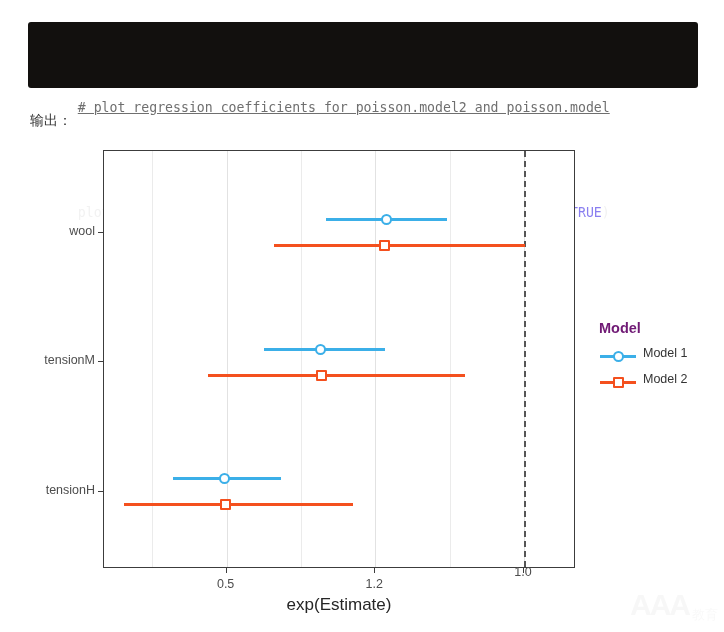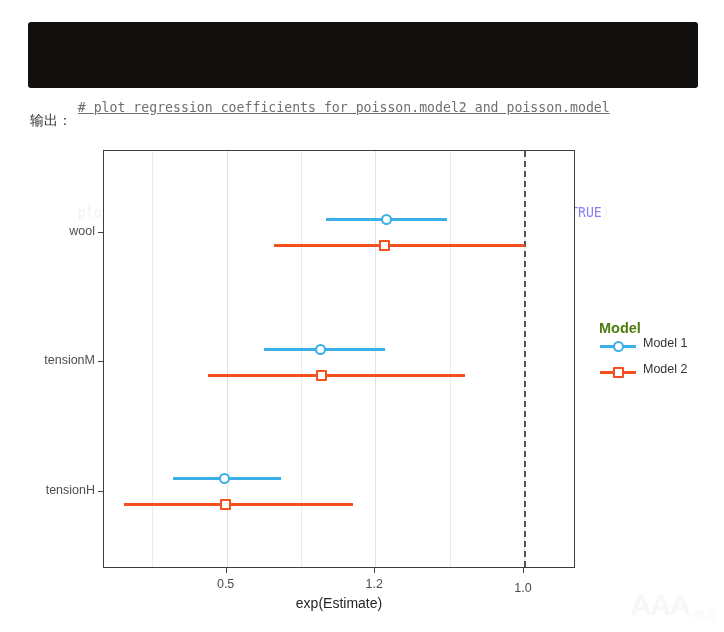--- a/index.html
+++ b/index.html
@@ -124,35 +124,36 @@
     text-align: center;
     width: 60px;
     font-family: "Liberation Sans", sans-serif;
   }
   #x-axis-title {
     position: absolute;
     top: 455px;
     left: 103px;
     width: 472px;
     text-align: center;
-    font-size: 14px;
+    font-size: 17px;
     color: #262626;
   }
 
   
   #legend {
     position: absolute;
     left: 599px;
     top: 180px;
     width: 120px;
   }
   #legend-title {
     font-size: 14.5px;
     font-weight: bold;
-    color: #4d7c0f;
+    color: #701a75;
+    margin-bottom: 10px;
   }
   .legend-row {
     display: flex;
     align-items: flex-start;
     height: 26px;
   }
   .legend-key {
     position: relative;
     width: 38px;
     height: 20px;
@@ -254,21 +255,21 @@
       <div class="ytick-label" style="left: -2px; width: 97px; top: 83.51px;">wool</div>
       <div class="ytick-mark" style="left: 98px; top: 221.09px;"></div>
       <div class="ytick-label" style="left: -2px; width: 97px; top: 213.09px;">tensionM</div>
       <div class="ytick-mark" style="left: 98px; top: 350.67px;"></div>
       <div class="ytick-label" style="left: -2px; width: 97px; top: 342.67px;">tensionH</div>
       <div class="xtick-mark" style="left: 225.646px; top: 428px;"></div>
       <div class="xtick-label" style="left: 195.646px; top: 437px;">0.5</div>
       <div class="xtick-mark" style="left: 374.307px; top: 428px;"></div>
       <div class="xtick-label" style="left: 344.307px; top: 437px;">1.2</div>
       <div class="xtick-mark" style="left: 522.969px; top: 428px;"></div>
-      <div class="xtick-label" style="left: 492.969px; top: 441px;">1.0</div>
+      <div class="xtick-label" style="left: 492.969px; top: 425px;">1.0</div>
     </div>
 
   <div id="x-axis-title">exp(Estimate)</div>
 
   <div id="legend">
     <div id="legend-title">Model</div>
 
     <div class="legend-row">
       <span class="legend-key" style="color:#3bafe8">
         <span class="kline" style="background:#3bafe8"></span>

